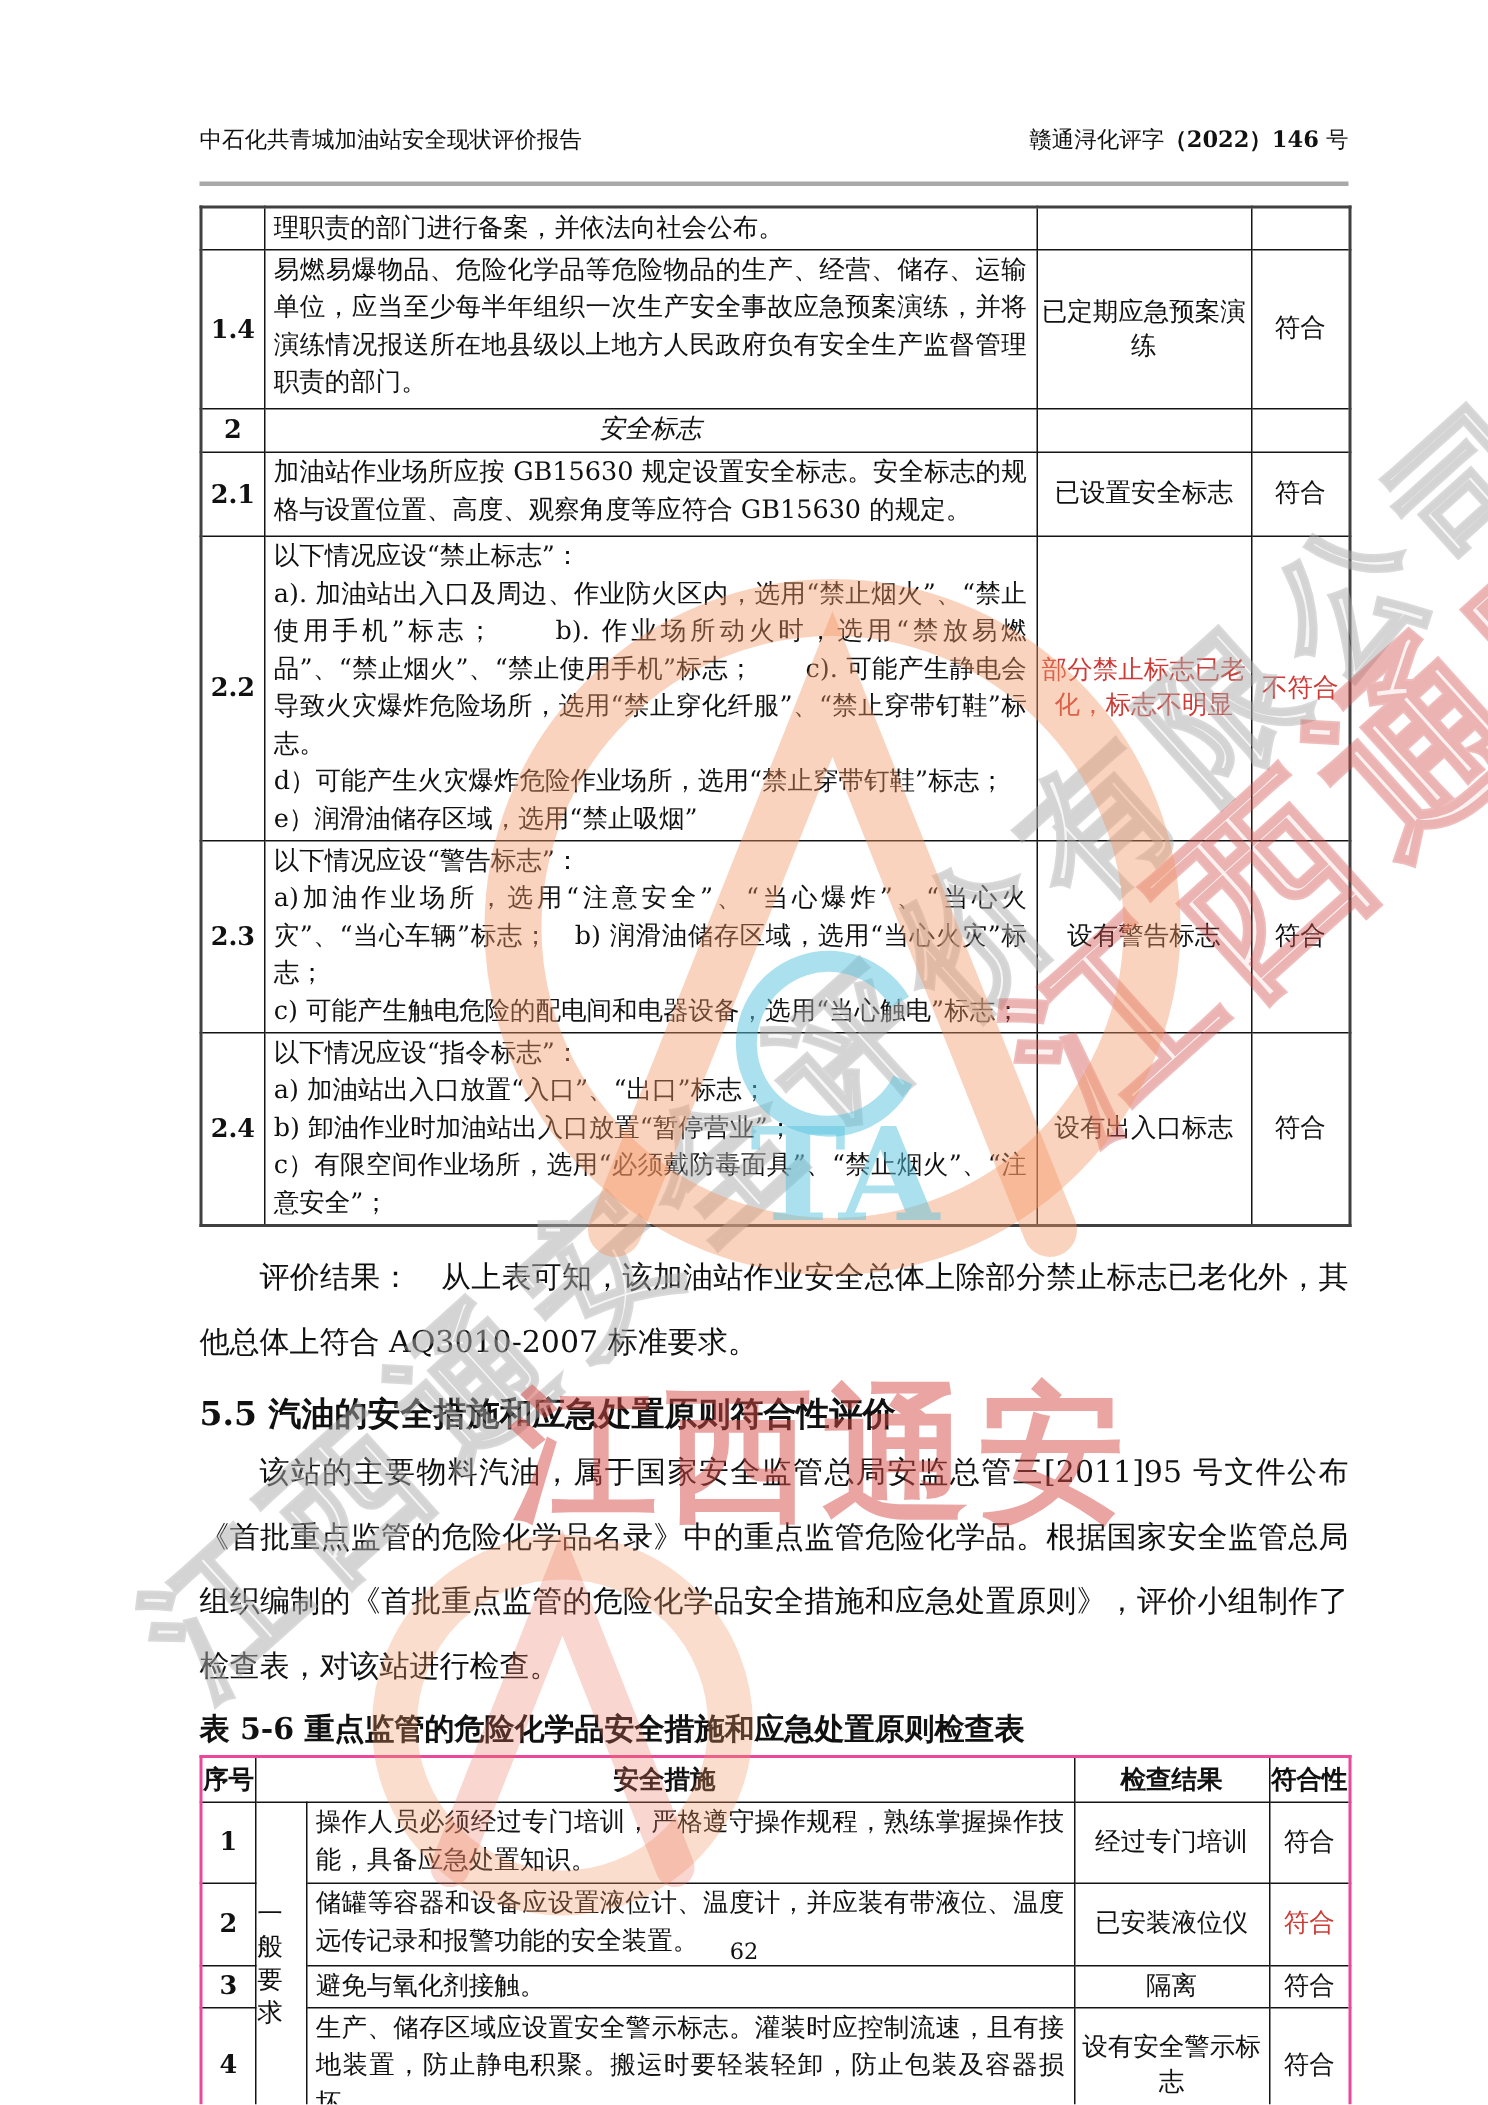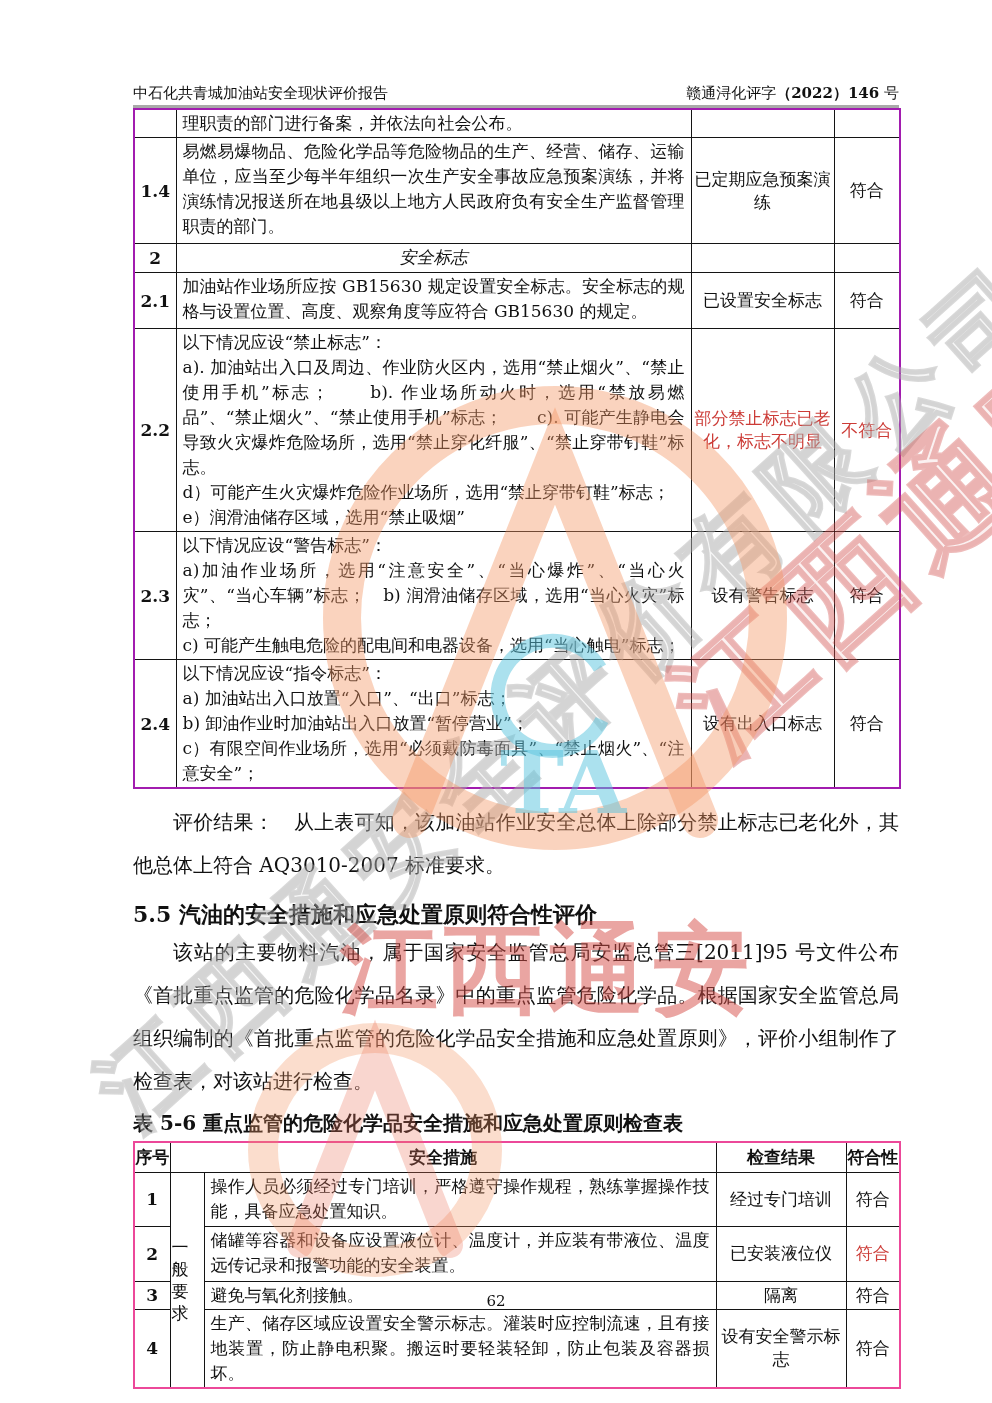--- a/index.html
+++ b/index.html
@@ -3,26 +3,26 @@
 <meta charset="utf-8">
 <style>
   * { margin:0; padding:0; box-sizing:border-box; }
   html,body { background:#ffffff; }
   body { width:992px; height:1403px; font-family:"DejaVu Serif","Liberation Serif",serif; color:#111; }
   .page { position:relative; width:992px; height:1403px; overflow:hidden; background:#fff; }
   .content { position:relative; z-index:1; padding:84px 93px 0 133px; }
 
   
   .page-header { display:flex; justify-content:space-between; align-items:flex-end;
-                 font-size:15px; padding-bottom:2px; border-bottom:3px solid #a9a9a9; }
+                 font-size:15px; padding-bottom:18px; border-bottom:3px solid #a9a9a9; }
   .doc-no b { font-weight:bold; }
 
   
   table { border-collapse:collapse; width:766px; table-layout:fixed; font-size:17px; }
-  .t1 { border:2px solid #a21caf; }
+  .t1 { margin-top:13px; border:2px solid #404040; }
   .t2 { border:2px solid #ec4899; }
   td,th { border:1px solid #141414; vertical-align:middle; }
   td.no,th { text-align:center; font-weight:bold; }
   td.cellc { vertical-align:top; padding:1px 6px; }
   td.cellc div { text-align:justify; line-height:25px; }
   td.cellc div.ctr { text-align:center;font-style:italic; }
   td.res, td.ok { text-align:center; line-height:23px; padding:1px 3px; }
   .red { color:#cc3b36; }
   .h28{height:28px;} .h106{height:106px;} .h29{height:29px;} .h56{height:56px;}
   .h173{height:173px;} .h100{height:100px;} .h127{height:127px;}

